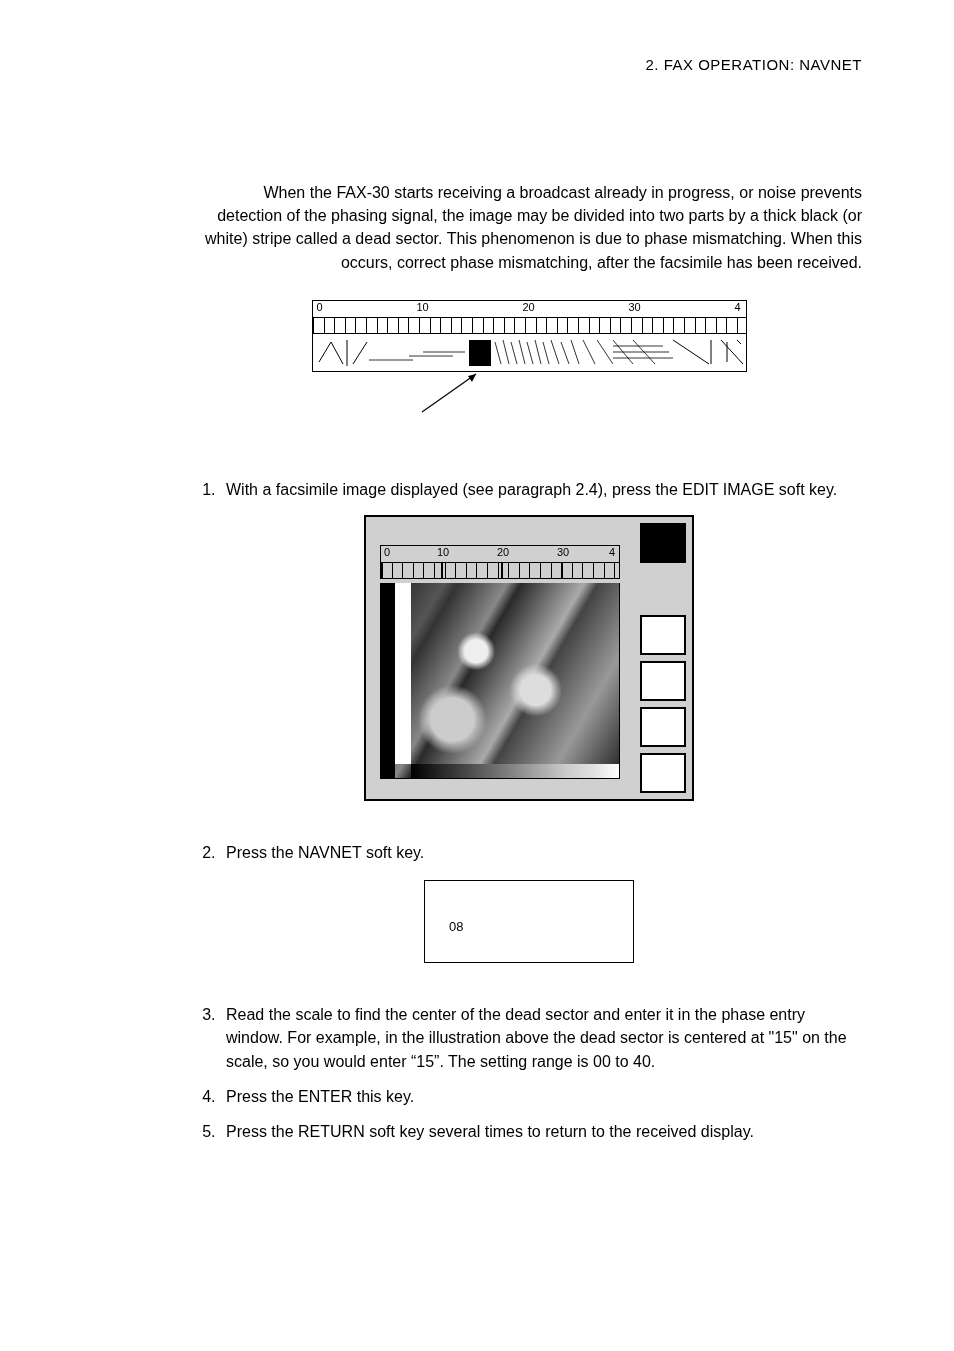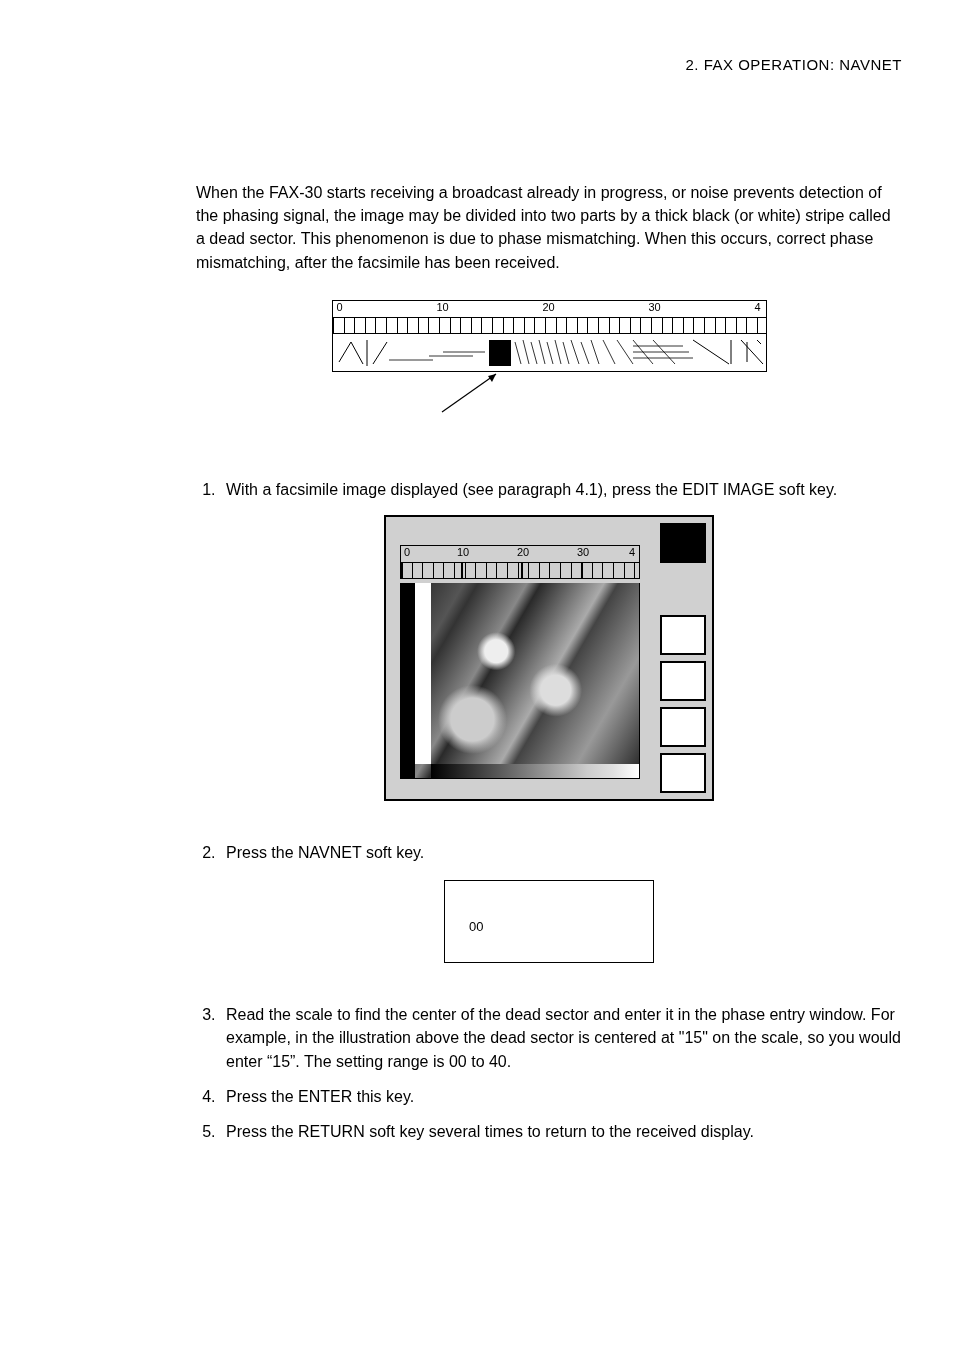--- a/index.html
+++ b/index.html
@@ -5,24 +5,24 @@
   * { margin: 0; padding: 0; box-sizing: border-box; }
   body {
     background: #ffffff;
     font-family: Arial, Helvetica, sans-serif;
     font-size: 16px;
     color: #000000;
     width: 954px;
     height: 1351px;
     position: relative;
   }
-  .page { padding: 56px 52px 40px 104px; }
+  .page { padding: 56px 92px 40px 104px; }
   .hdr { text-align: right; font-size: 15px; letter-spacing: 0.5px; margin-bottom: 108px; }
   .content { margin-left: 92px; margin-right: 0; }
-  p.intro { line-height: 1.45; }
+  p.intro { line-height: 1.45; text-align: right; }
   .fig { margin: 26px auto 62px auto; width: 435px; }
   .ruler-box {
     border: 1.5px solid #000;
     height: 18px;
     position: relative;
     overflow: hidden;
   }
   .ruler-box.big { width: 435px; }
   .ruler-box.small { width: 240px; }
   .ruler-num {
@@ -173,21 +173,21 @@
 
       <div style="position:relative; height:44px;">
         <svg width="435" height="44" style="position:absolute; top:-2px; left:0">
           <line x1="110" y1="42" x2="164" y2="4" stroke="#000" stroke-width="1.2"></line>
           <polygon points="164,4 156,6 160,12" fill="#000"></polygon>
         </svg>
       </div>
     </div>
 
     <ol class="steps">
-      <li>With a facsimile image displayed (see paragraph 4.1), press the EDIT IMAGE soft key.</li>
+      <li>With a facsimile image displayed (see paragraph 2.4), press the EDIT IMAGE soft key.</li>
     </ol>
 
     <div class="screen">
       <div class="screen-left">
         <div class="ruler-wrap-small">
           <div class="ruler-box small">
             <span class="ruler-num" style="left:3px">0</span>
             <span class="ruler-num" style="left:56px">10</span>
             <span class="ruler-num" style="left:116px">20</span>
             <span class="ruler-num" style="left:176px">30</span>
@@ -216,21 +216,21 @@
         <div class="sk"></div>
       </div>
     </div>
 
     <ol class="steps" start="2">
       <li>Press the NAVNET soft key.</li>
     </ol>
 
     <div class="phase-win">
       <div style="height:4px"></div>
-      <div class="phase-val">00</div>
+      <div class="phase-val">08</div>
     </div>
 
     <ol class="steps" start="3">
       <li>Read the scale to find the center of the dead sector and enter it in the phase entry window. For example, in the illustration above the dead sector is centered at "15" on the scale, so you would enter “15”. The setting range is 00 to 40.</li>
       <li>Press the ENTER this key.</li>
       <li>Press the RETURN soft key several times to return to the received display.</li>
     </ol>
   </div>
 </div>
 

